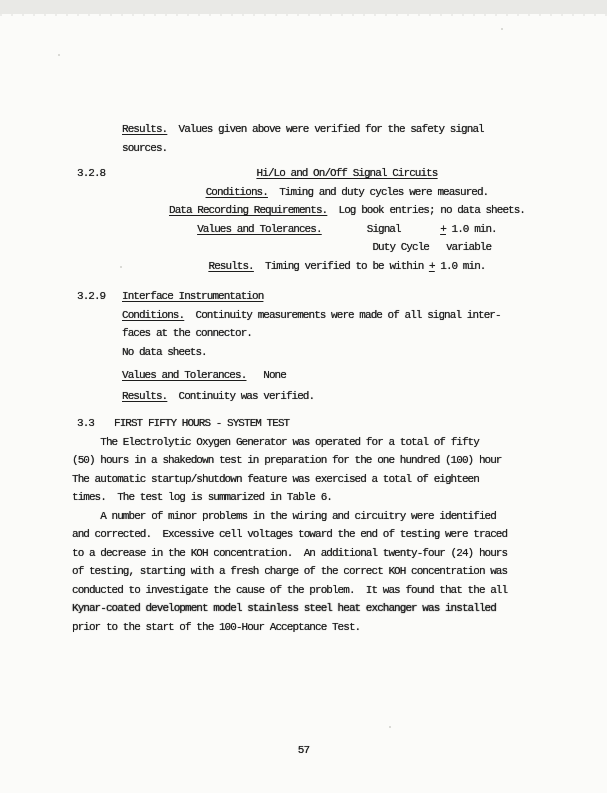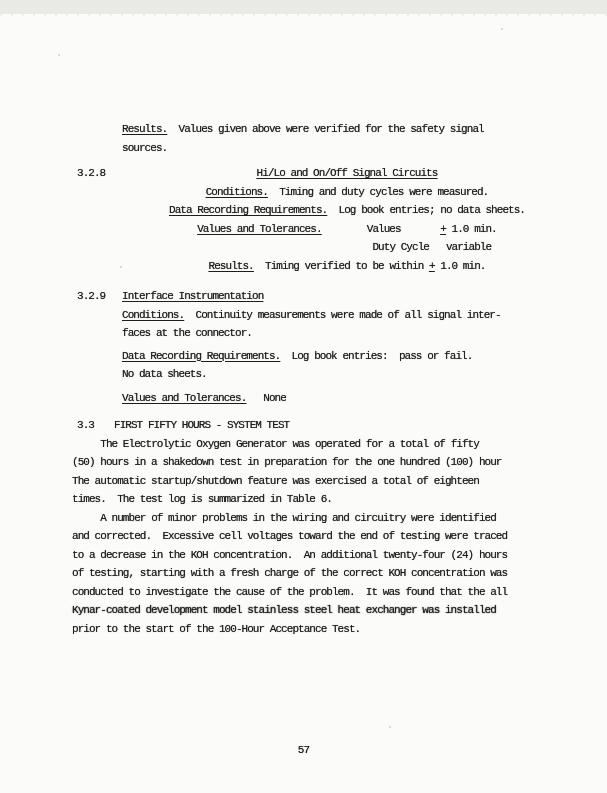--- a/index.html
+++ b/index.html
@@ -52,33 +52,33 @@
     <div>
       <div class="line sub"><span class="u">Results.</span><span>  Values given above were verified for the safety signal</span></div>
       <div class="line sub">sources.</div>
     </div>
 
     <section class="sec s328">
       <span class="num">3.2.8</span>
       <div class="line sub"><span class="u">Hi/Lo and On/Off Signal Circuits</span></div>
       <div class="line sub"><span class="u">Conditions.</span><span>  Timing and duty cycles were measured.</span></div>
       <div class="line sub"><span class="u">Data Recording Requirements.</span><span>  Log book entries; no data sheets.</span></div>
-      <div class="line sub"><span class="u">Values and Tolerances.</span><span>        Values       </span><span class="u">+</span><span> 1.0 min.</span></div>
+      <div class="line sub"><span class="u">Values and Tolerances.</span><span>        Signal       </span><span class="u">+</span><span> 1.0 min.</span></div>
       <div class="line sub">                              Duty Cycle   variable</div>
       <div class="line sub"><span class="u">Results.</span><span>  Timing verified to be within </span><span class="u">+</span><span> 1.0 min.</span></div>
     </section>
 
     <section class="sec s329">
       <span class="num">3.2.9</span>
       <div class="line sub"><span class="u">Interface Instrumentation</span></div>
       <div class="line sub"><span class="u">Conditions.</span><span>  Continuity measurements were made of all signal inter-</span></div>
       <div class="line sub">faces at the connector.</div>
-      <div class="line sub m4"><span class="u">Data Recording Requirements.</span><span>  Log book entries:  pass or fail.</span></div>
       <div class="line sub">No data sheets.</div>
       <div class="line sub m5"><span class="u">Values and Tolerances.</span><span>   None</span></div>
+      <div class="line sub m2"><span class="u">Results.</span><span>  Continuity was verified.</span></div>
     </section>
 
     <section class="sec s33">
       <span class="num">3.3</span>
       <div class="line h33">FIRST FIFTY HOURS - SYSTEM TEST</div>
       <div>
         <div class="line">     The Electrolytic Oxygen Generator was operated for a total of fifty</div>
         <div class="line">(50) hours in a shakedown test in preparation for the one hundred (100) hour</div>
         <div class="line">The automatic startup/shutdown feature was exercised a total of eighteen</div>
         <div class="line">times.  The test log is summarized in Table 6.</div>

